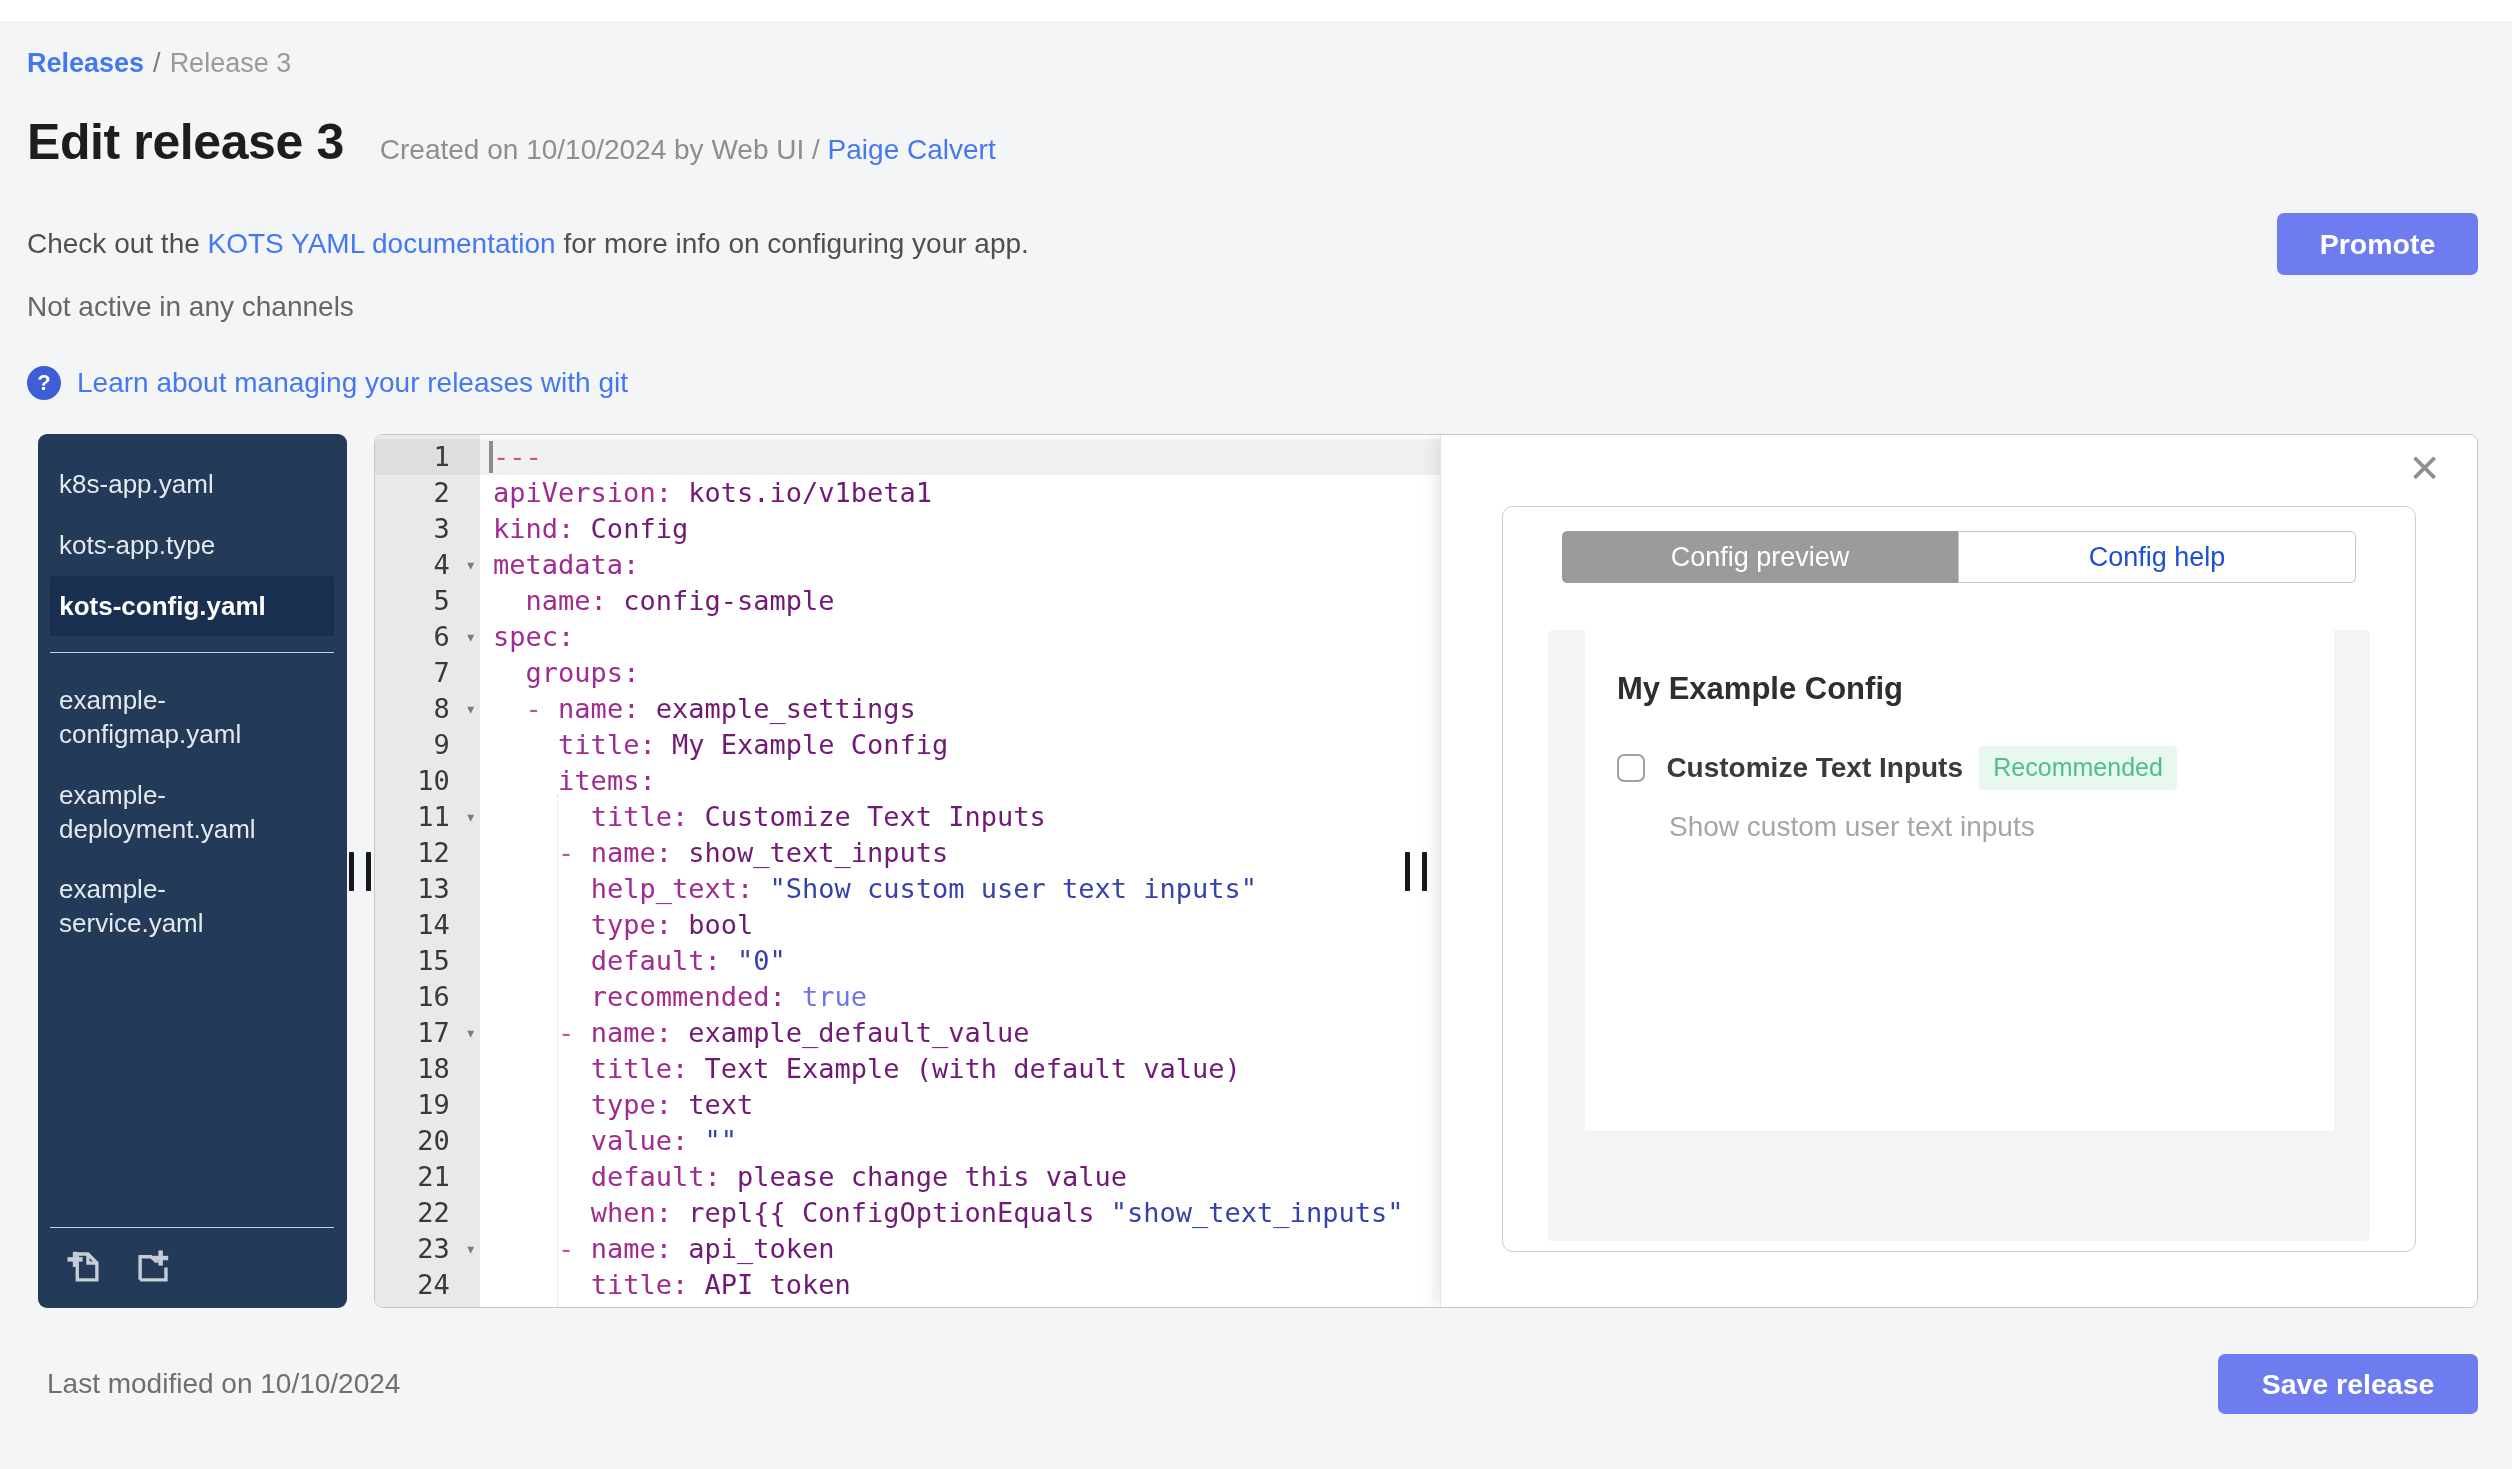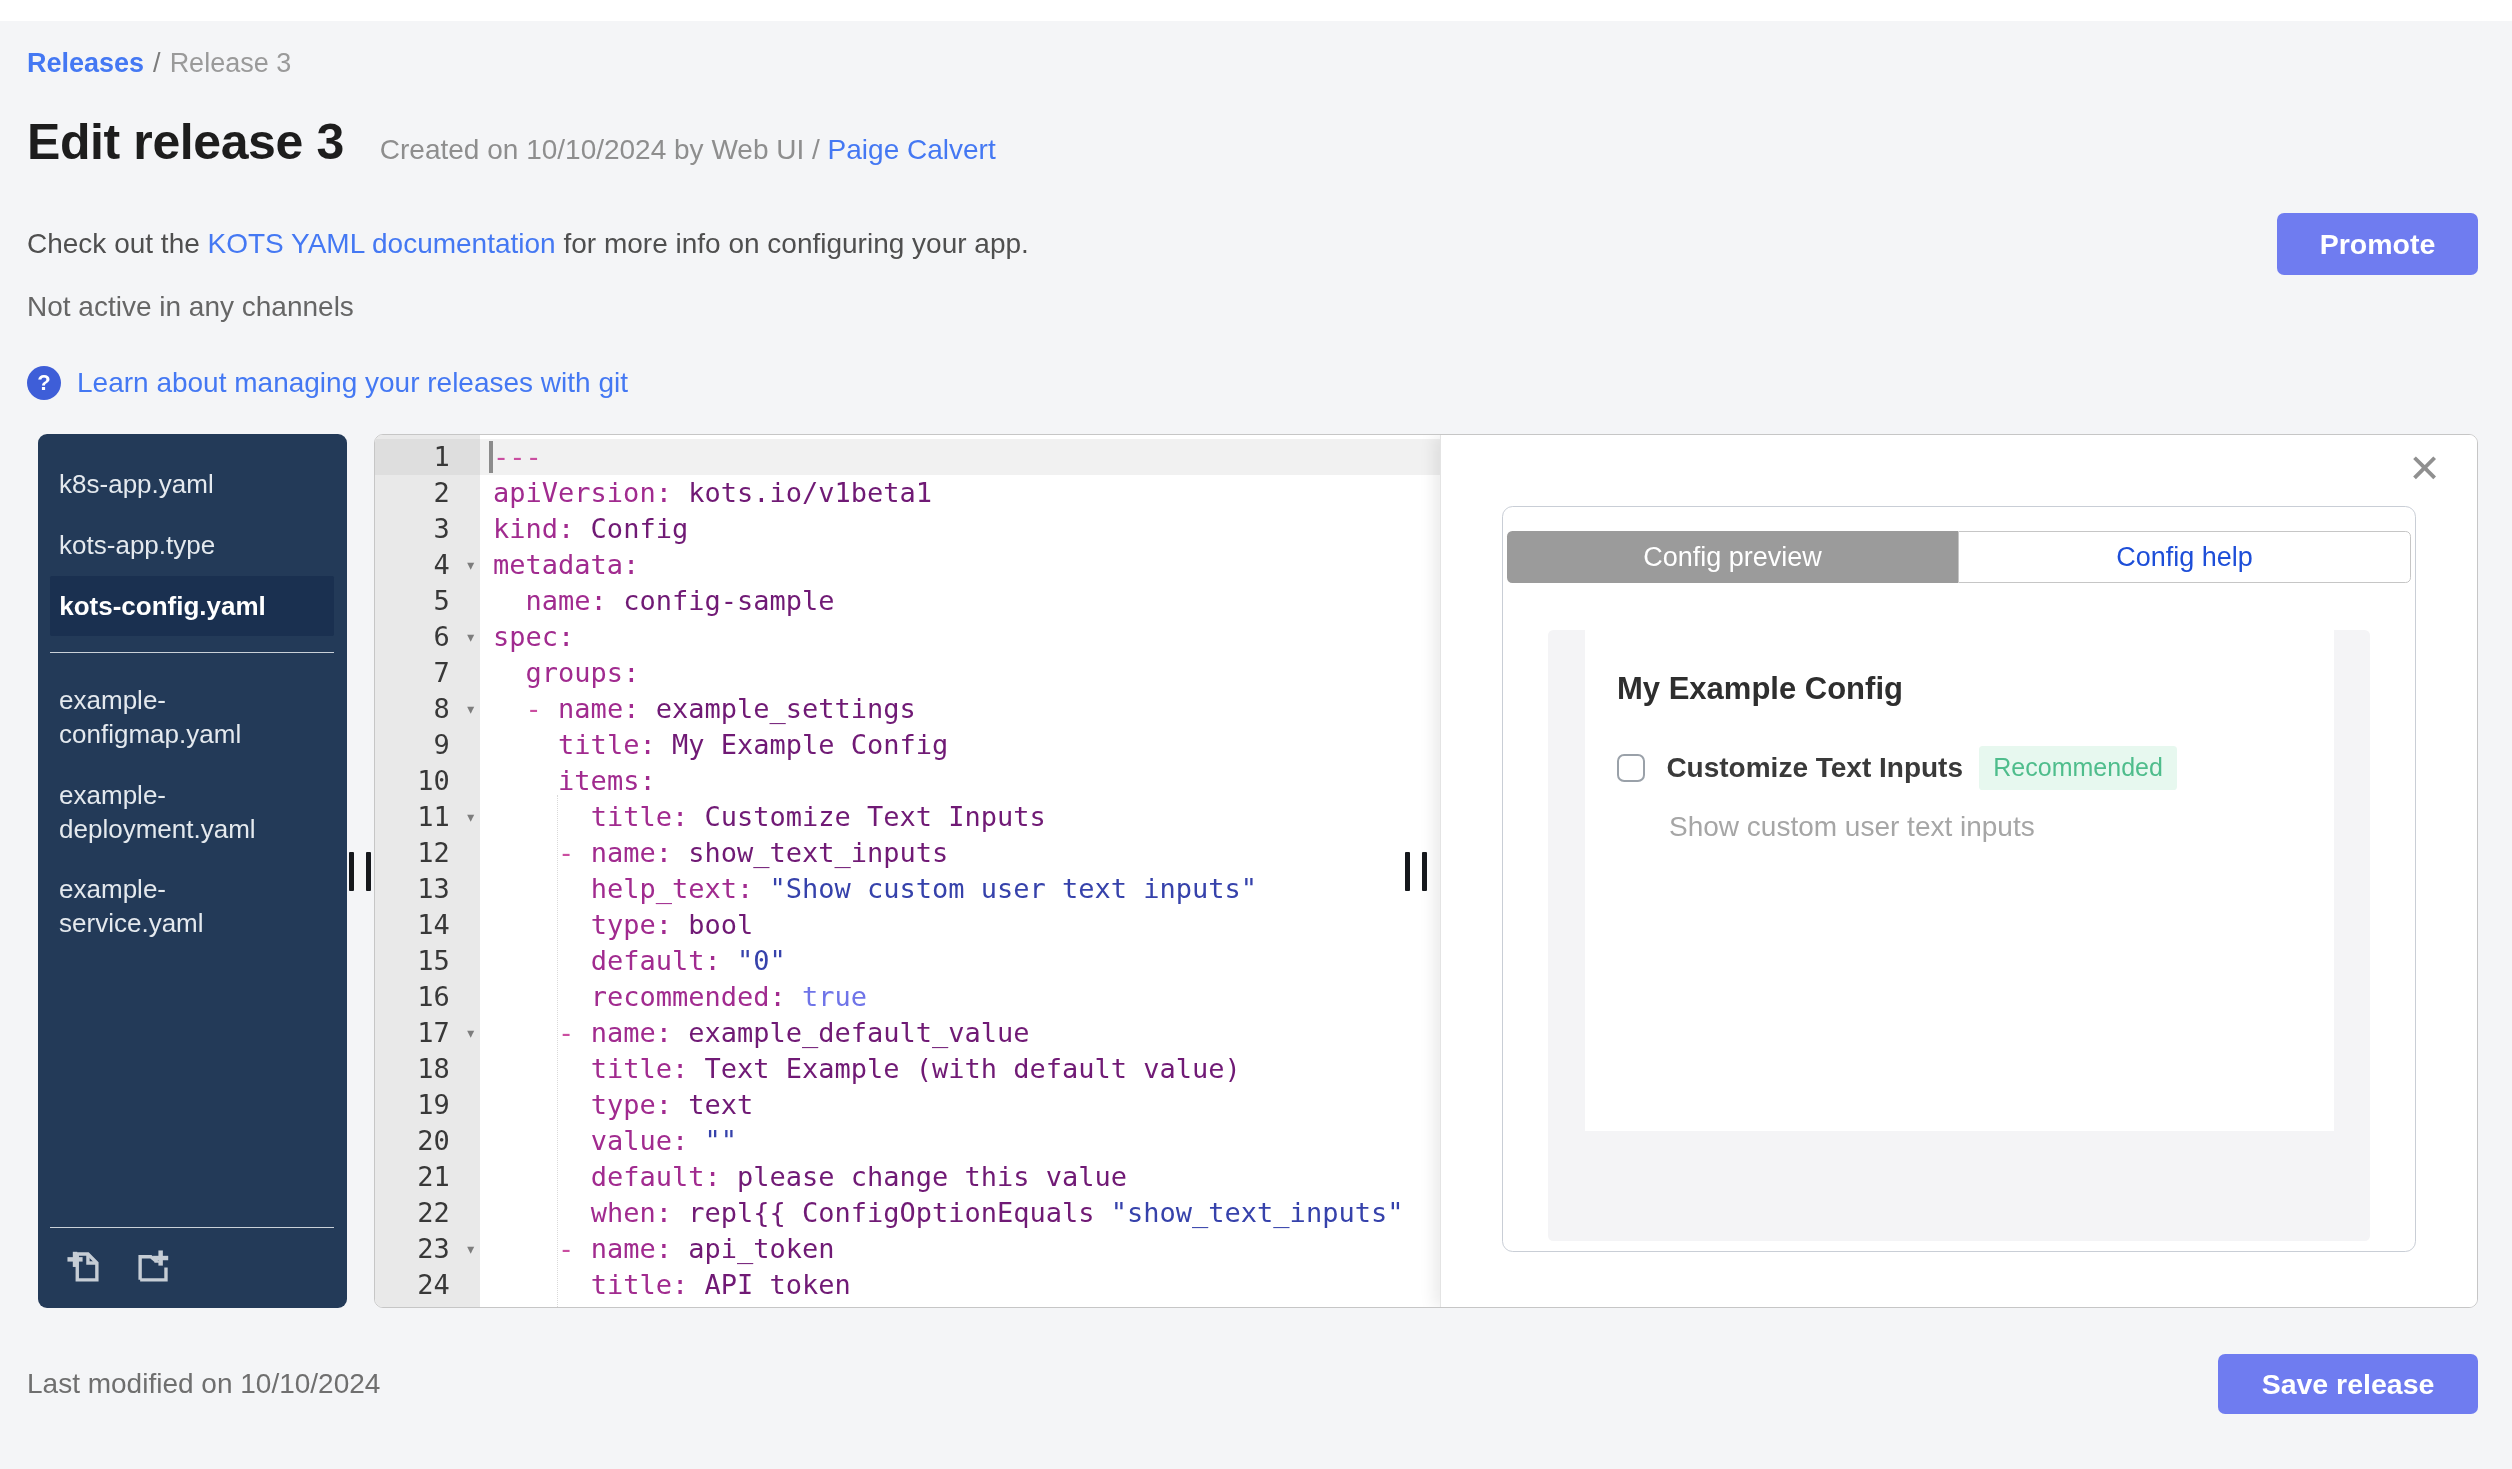--- a/index.html
+++ b/index.html
@@ -61,35 +61,35 @@
   .tok-str { color:#3642ab; }
   .tok-bool { color:#6f74e8; }
   .tok-plain { color:#701a75; }
 
   
   .preview-panel { width:1037px; flex:none; background:#fff; position:relative; box-shadow:-7.1px 0 14.3px rgba(0,0,0,0.08); border-left:0.9px solid #e4e4e4; }
   .panel-handle { position:absolute; left:-36px; top:417px; height:39px; display:flex; gap:11.6px; cursor:col-resize; }
   .panel-handle .bar { width:5.3px; height:39px; background:#15181c; border-radius:0.9px; }
   .close-btn { position:absolute; top:12.5px; right:30px; background:none; border:none; font-size:39px; color:#909090; line-height:1; cursor:pointer; font-family:inherit; }
   .preview-card { margin:71px 61px 0 61px; height:746px; border:0.9px solid #c9ced6; border-radius:10.7px; background:#fff; }
-  .tab-bar { display:flex; width:904px; margin:24px auto 0 auto; height:52px; }
+  .tab-bar { display:flex; width:794px; margin:24px auto 0 auto; height:52px; }
   .ptab { flex:1; display:flex; align-items:center; justify-content:center; font-size:27px; cursor:pointer; }
   .ptab.active { background:#9b9b9b; color:#fff; border-radius:5.3px 0 0 5.3px; }
   .ptab:not(.active) { background:#fff; color:#1d4ed8; border:0.9px solid #c6c6c6; border-radius:0 5.3px 5.3px 0; }
   .preview-gray { width:822px; margin:39px auto 0 auto; height:611px; background:#f4f4f6; border-radius:5.3px; }
   .config-card { margin:47px 36px 0 37px; height:501px; background:#fff; padding:41px 27px 0 32px; }
   .config-card h2 { margin:0; font-size:31px; color:#2e2e2e; }
   .cfg-row { margin-top:39px; display:flex; align-items:center; }
   .checkbox { width:28px; height:28px; border:2.7px solid #9aa1a9; border-radius:7.1px; background:#fff; flex:none; cursor:pointer; }
   .cfg-label { margin-left:21.4px; font-size:28px; font-weight:bold; color:#3a3a3a; }
   .badge { margin-left:16px; background:#e7f8ef; color:#4fbd8c; font-size:25px; padding:7.1px 14.3px; border-radius:3.6px; }
   .cfg-help { margin-top:21.4px; margin-left:52px; font-size:28px; color:#a6a6a6; }
 
   
-  .bottom-row { margin-top:46px; display:flex; justify-content:space-between; align-items:center; }
+  .bottom-row { margin-top:46px; display:flex; justify-content:space-between; align-items:center;margin-left:20px; }
   .last-modified { font-size:28px; color:#6f6f6f; }
   .save-btn { width:260px; height:60px; }
 </style>
 </head>
 <body>
 
 <div id="app">
   <div class="top-strip"></div>
   <div class="content">
 

